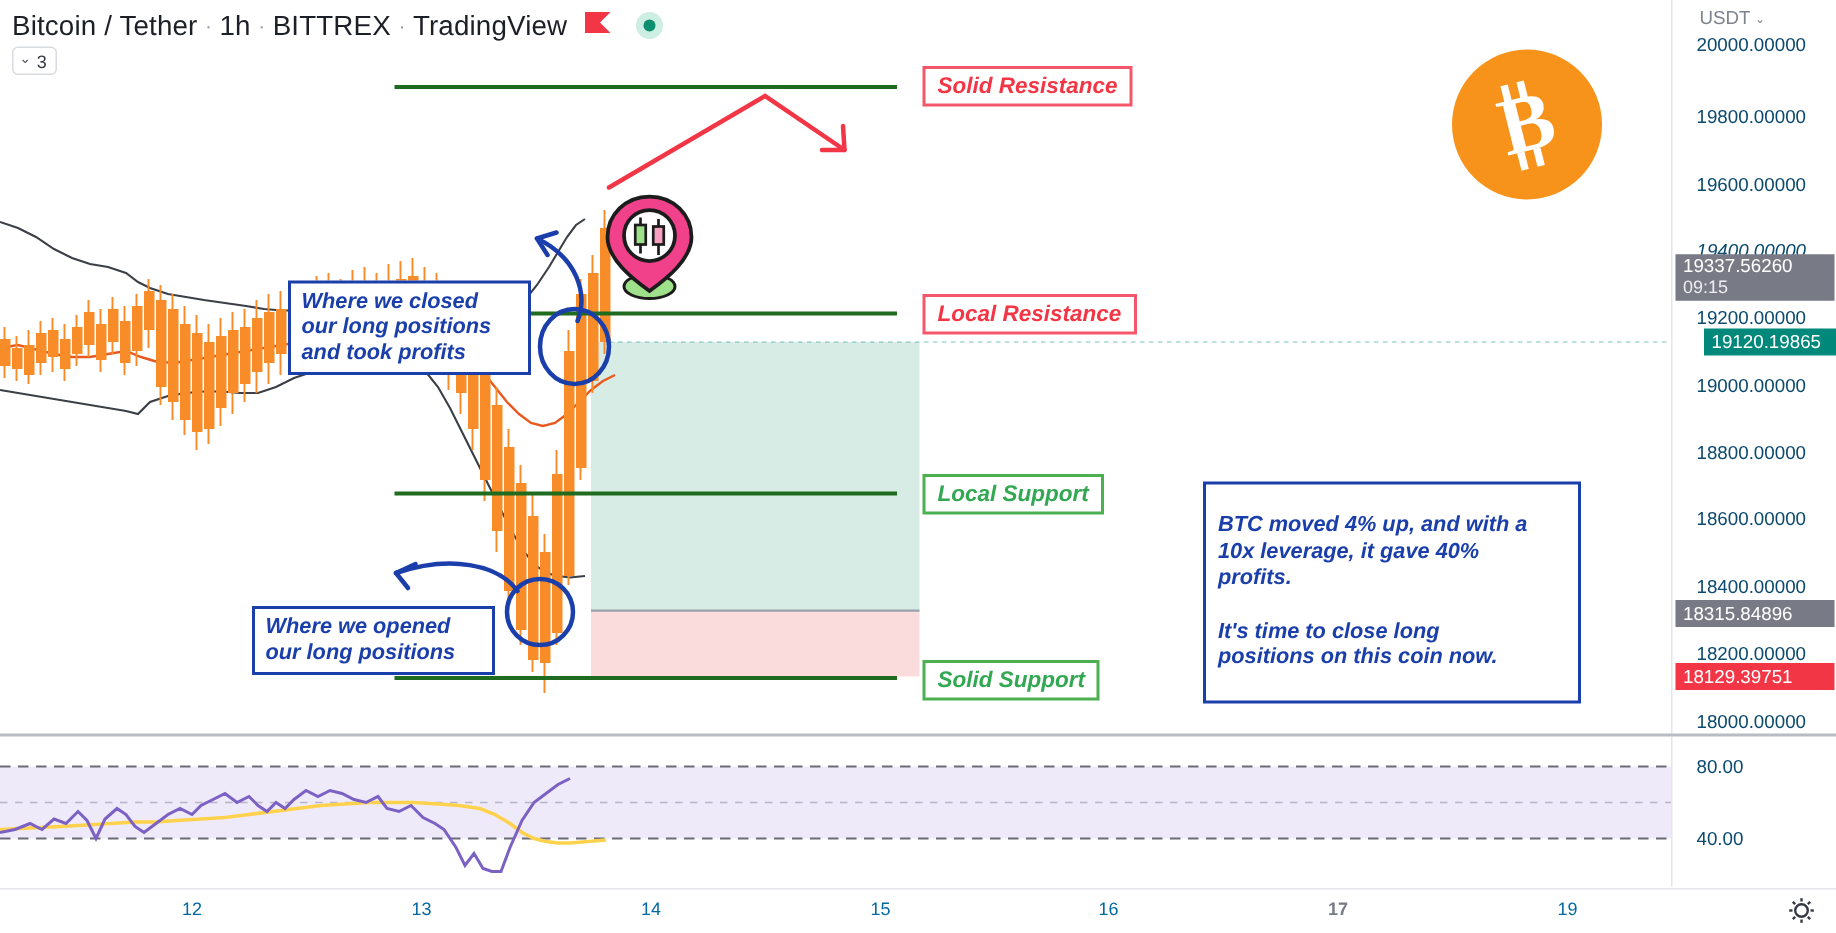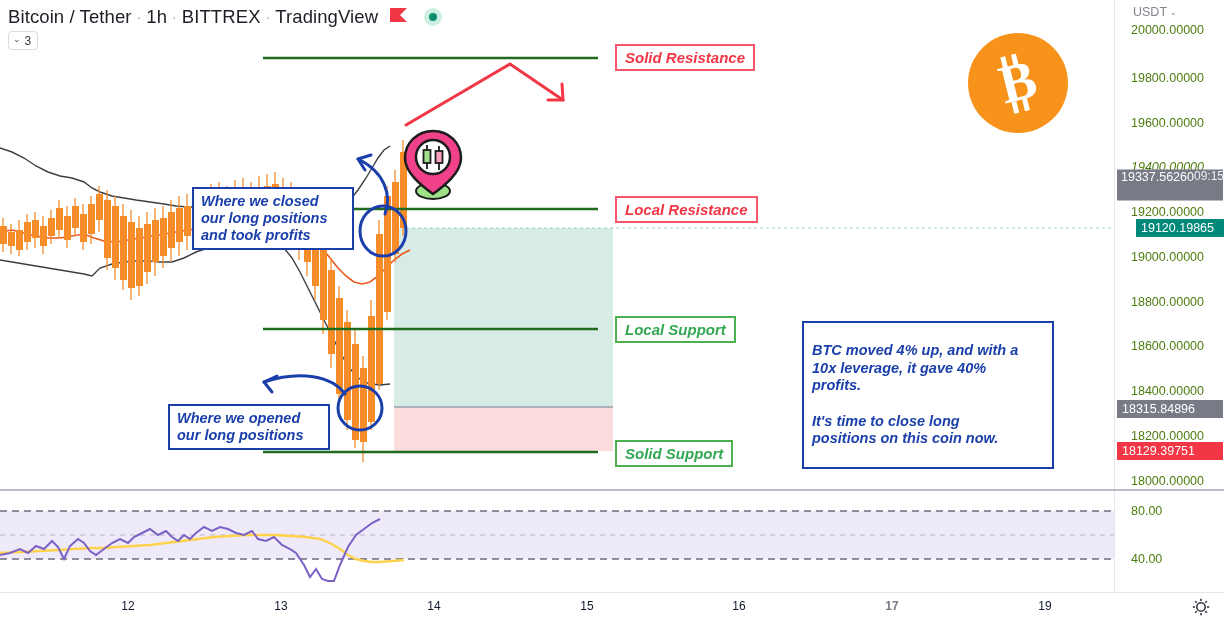--- a/index.html
+++ b/index.html
@@ -93,21 +93,21 @@
     left: 0; top: 592px;
     width: 1224px; height: 30px;
     border-top: 1px solid #e4e6ea;
     background: #fff;
     z-index: 20;
   }
   .time-tick {
     position: absolute;
     top: 6px;
     font-size: 12px;
-    color: #0f172a;
+    color: #0369a1;
     transform: translateX(-50%);
   }
   .time-tick.bold { color: #787b86; font-weight: bold; }
   #gear-icon {
     position: absolute;
     right: 14px; top: 598px;
     width: 18px; height: 18px;
     z-index: 30;
   }
 
@@ -125,21 +125,21 @@
     right: 0; top: 491px;
     width: 110px; height: 100px;
     border-left: 1px solid #e4e6ea;
     background: #fff;
     z-index: 22;
   }
   .axis-label {
     position: absolute;
     left: 16px;
     font-size: 12.5px;
-    color: #4d7c0f;
+    color: #0c4a6e;
     white-space: nowrap;
     transform: translateY(-50%);
     text-align: right;
   }
   .axis-unit {
     position: absolute;
     left: 18px; top: 5px;
     font-size: 12.5px;
     color: #7f838f;
     display: flex; align-items: center; gap: 3px;
@@ -153,21 +153,21 @@
     display: flex; align-items: center;
     padding-left: 5px;
     font-size: 12.5px;
     color: #ffffff;
     transform: translateY(-50%);
     white-space: nowrap;
   }
   .price-tag.gray  { background: #787b86; }
   .price-tag.teal  { background: #00897b; }
   .price-tag.red   { background: #f23645; }
-  .price-tag.tall  { height: 31px; flex-direction: row;
+  .price-tag.tall  { height: 31px; flex-direction: column;
                      align-items: flex-start; justify-content: center; line-height: 1.15; }
   .price-tag .sub { font-size: 12px; color: #eceef1; }
 
   
   .layer { position: absolute; left: 0; top: 0; }
   #zones { z-index: 5; }
   #series { z-index: 10; }
   #drawings { z-index: 15; }
 
   

